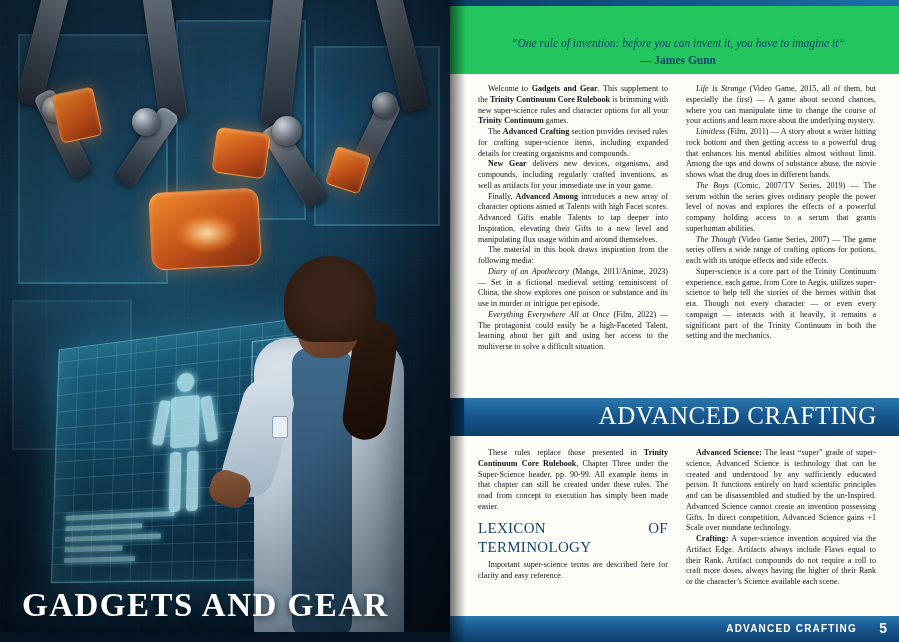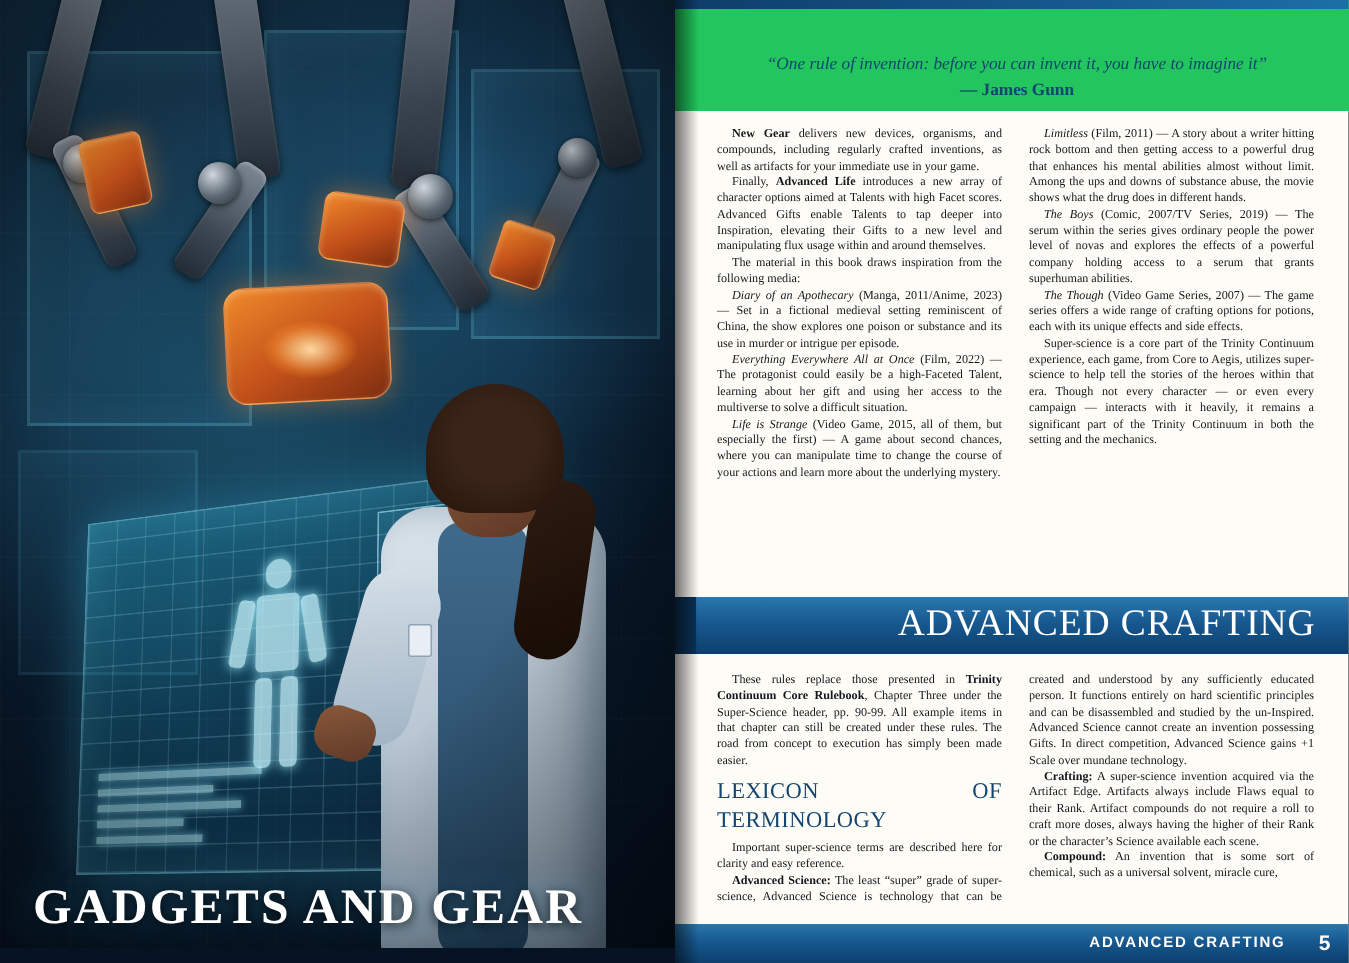--- a/index.html
+++ b/index.html
@@ -382,25 +382,31 @@
 
   <div class="right-page">
 
     <div class="quote-band">
       <div class="quote-rule-top"></div>
       <div class="quote">“One rule of invention: before you can invent it, you have to imagine it”</div>
       <div class="quote-attr">— James Gunn</div>
     </div>
 
     <div class="cols">
+      <p class="first">
+        Welcome to <b>Gadgets and Gear</b>. This supplement to the <b>Trinity Continuum Core Rulebook</b> is brimming with new super-science rules and character options for all your <b>Trinity Continuum</b> games.
+      </p>
+      <p>
+        The <b>Advanced Crafting</b> section provides revised rules for crafting super-science items, including expanded details for creating organisms and compounds.
+      </p>
       <p>
         <b>New Gear</b> delivers new devices, organisms, and compounds, including regularly crafted inventions, as well as artifacts for your immediate use in your game.
       </p>
       <p>
-        Finally, <b>Advanced Life</b> introduces a new array of character options aimed at Talents with high Facet scores. Advanced Gifts enable Talents to tap deeper into Inspiration, elevating their Gifts to a new level and manipulating flux usage within and around themselves.
+        Finally, <b>Advanced Among</b> introduces a new array of character options aimed at Talents with high Facet scores. Advanced Gifts enable Talents to tap deeper into Inspiration, elevating their Gifts to a new level and manipulating flux usage within and around themselves.
       </p>
       <p>The material in this book draws inspiration from the following media:</p>
       <p><i>Diary of an Apothecary</i> (Manga, 2011/Anime, 2023) — Set in a fictional medieval setting reminiscent of China, the show explores one poison or substance and its use in murder or intrigue per episode.</p>
       <p><i>Everything Everywhere All at Once</i> (Film, 2022) — The protagonist could easily be a high-Faceted Talent, learning about her gift and using her access to the multiverse to solve a difficult situation.</p>
       <p><i>Life is Strange</i> (Video Game, 2015, all of them, but especially the first) — A game about second chances, where you can manipulate time to change the course of your actions and learn more about the underlying mystery.</p>
       <p><i>Limitless</i> (Film, 2011) — A story about a writer hitting rock bottom and then getting access to a powerful drug that enhances his mental abilities almost without limit. Among the ups and downs of substance abuse, the movie shows what the drug does in different hands.</p>
       <p><i>The Boys</i> (Comic, 2007/TV Series, 2019) — The serum within the series gives ordinary people the power level of novas and explores the effects of a powerful company holding access to a serum that grants superhuman abilities.</p>
       <p><i>The Though</i> (Video Game Series, 2007) — The game series offers a wide range of crafting options for potions, each with its unique effects and side effects.</p>
       <p>Super-science is a core part of the Trinity Continuum experience, each game, from Core to Aegis, utilizes super-science to help tell the stories of the heroes within that era. Though not every character — or even every campaign — interacts with it heavily, it remains a significant part of the Trinity Continuum in both the setting and the mechanics.</p>
     </div>
@@ -411,21 +417,20 @@
     <div class="section-accent"></div>
 
     <div class="cols2">
       <p>
         These rules replace those presented in <b>Trinity Continuum Core Rulebook</b>, Chapter Three under the Super-Science header, pp. 90-99. All example items in that chapter can still be created under these rules. The road from concept to execution has simply been made easier.
       </p>
       <div class="subhead">LEXICON OF TERMINOLOGY</div>
       <p>Important super-science terms are described here for clarity and easy reference.</p>
       <p><b>Advanced Science:</b> The least “super” grade of super-science, Advanced Science is technology that can be created and understood by any sufficiently educated person. It functions entirely on hard scientific principles and can be disassembled and studied by the un-Inspired. Advanced Science cannot create an invention possessing Gifts. In direct competition, Advanced Science gains +1 Scale over mundane technology.</p>
       <p><b>Crafting:</b> A super-science invention acquired via the Artifact Edge. Artifacts always include Flaws equal to their Rank. Artifact compounds do not require a roll to craft more doses, always having the higher of their Rank or the character’s Science available each scene.</p>
-      <p><b>Compound:</b> An invention that is some sort of chemical, such as a universal solvent, miracle cure,</p>
     </div>
 
     <div class="footer-left-accent"></div>
     <div class="footer-bar">
       <div class="ftitle">ADVANCED CRAFTING</div>
       <div class="fpage">5</div>
     </div>
   </div>
 
   <div class="gutter-shadow"></div>

